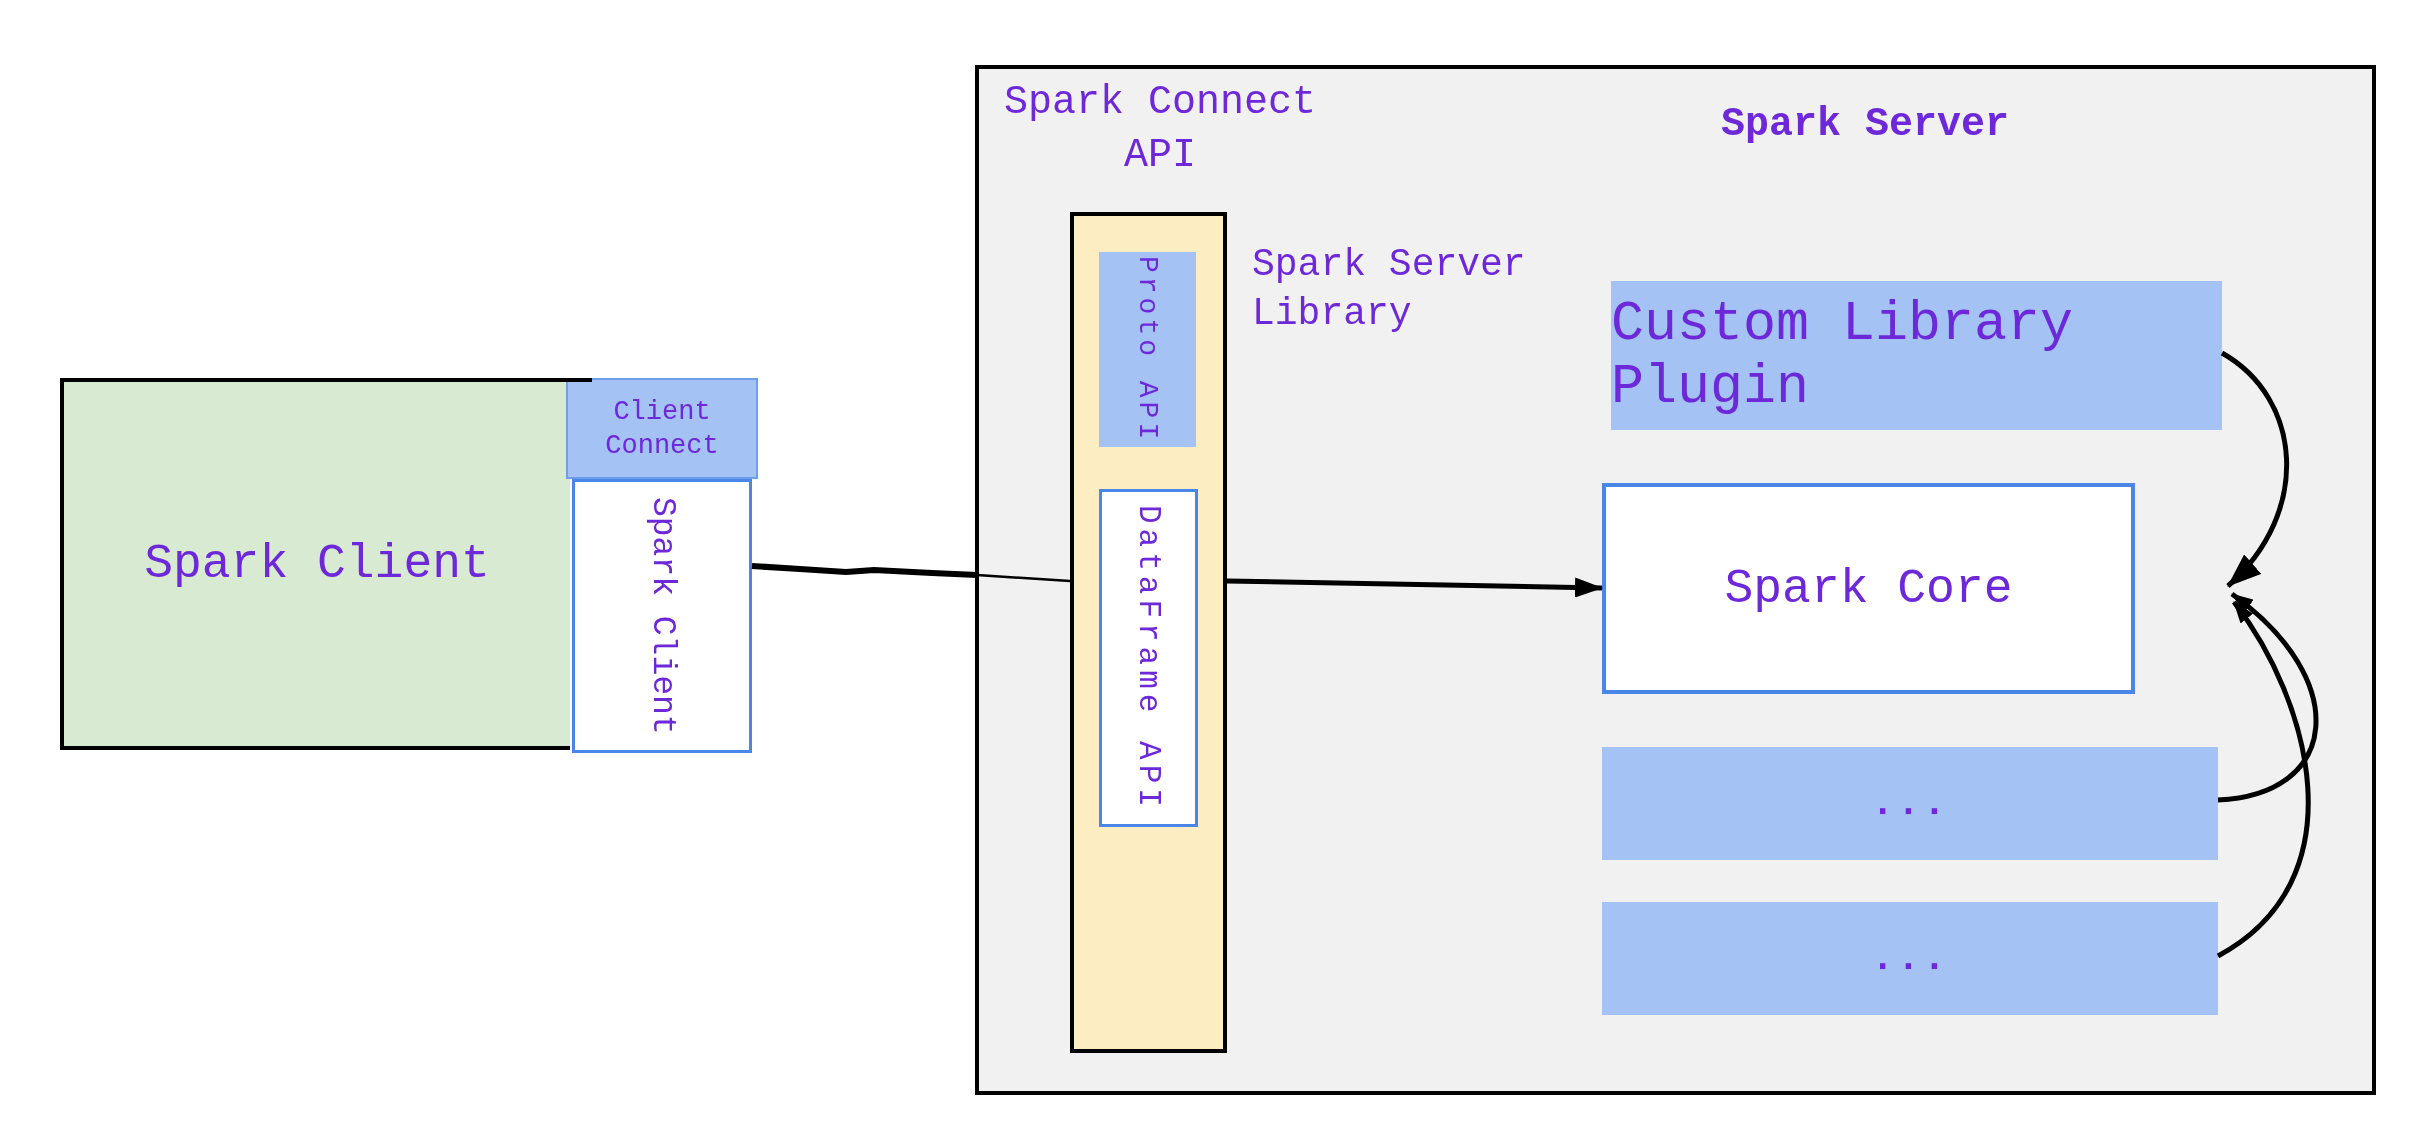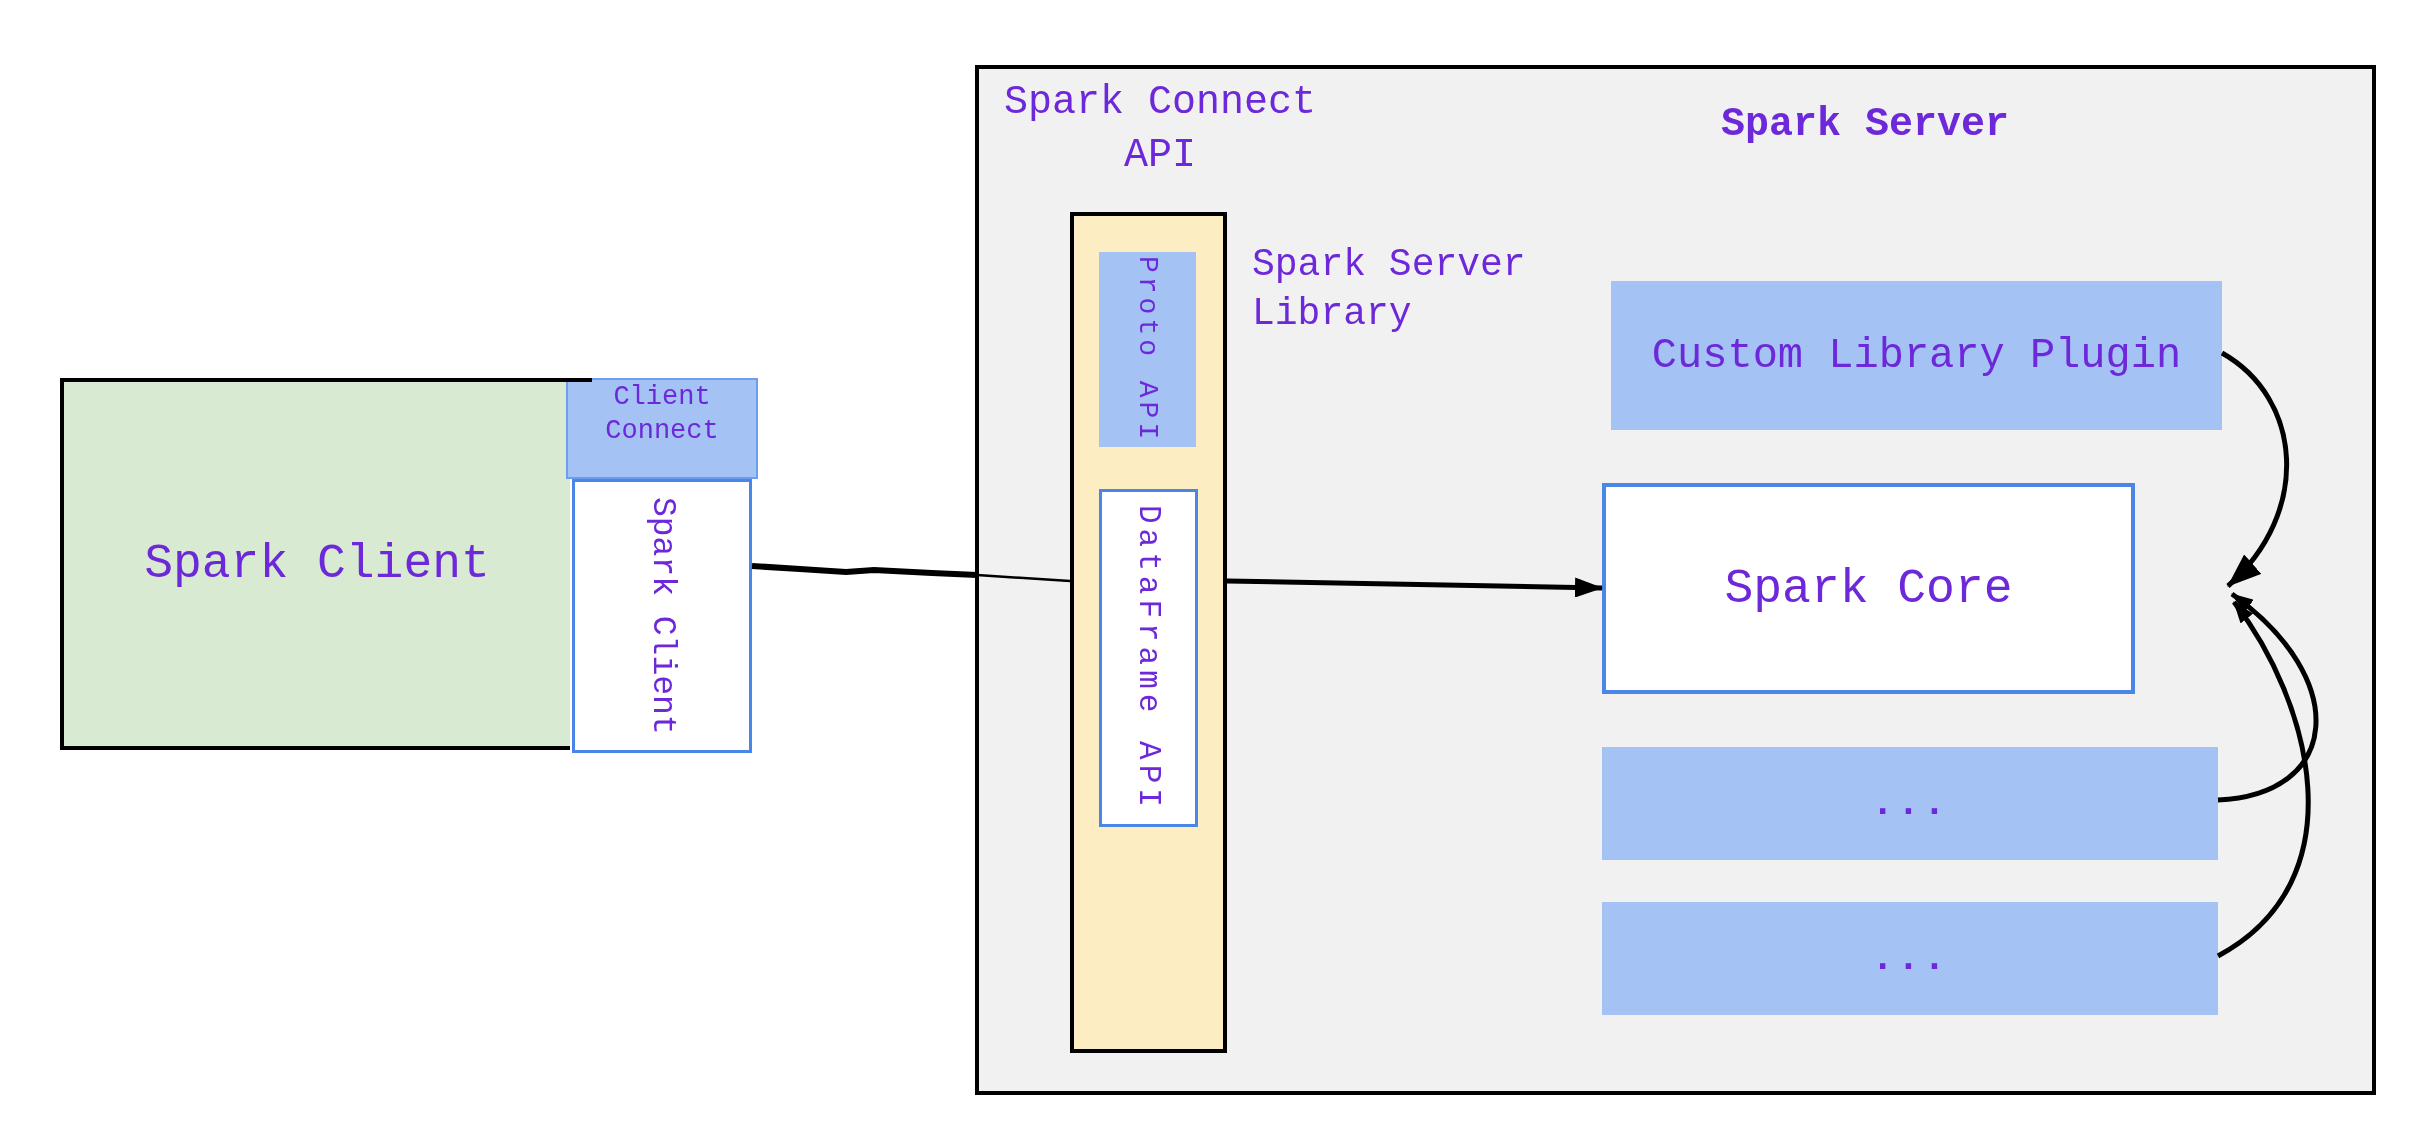--- a/index.html
+++ b/index.html
@@ -21,35 +21,35 @@
     background:#fcedc3;border:4px solid #000;}
   .vtext{display:flex;align-items:center;justify-content:center;
     writing-mode:vertical-rl;}
   #proto-box{left:1099px;top:252px;width:97px;height:195px;background:#a4c2f4;
     font-size:28px;letter-spacing:4px;}
   #dataframe-box{left:1099px;top:489px;width:99px;height:338px;background:#fff;
     border:3px solid #4a86e8;font-size:31px;letter-spacing:5px;}
   #server-library-label{left:1252px;top:240px;width:300px;font-size:38px;line-height:49px;}
   
   #custom-plugin-box{left:1611px;top:281px;width:611px;height:149px;background:#a4c2f4;
-    display:flex;align-items:center;justify-content:center;font-size:42px;}
+    display:flex;align-items:center;justify-content:center;font-size:55px;}
   #spark-core-box{left:1602px;top:483px;width:533px;height:211px;background:#fff;
     border:4px solid #4a86e8;display:flex;align-items:center;justify-content:center;
     font-size:48px;}
   .slot-box{left:1602px;width:616px;height:113px;background:#a4c2f4;
     display:flex;align-items:center;justify-content:center;
     font-size:38px;font-weight:bold;letter-spacing:3px;}
   #slot-box-1{top:747px;}
   #slot-box-2{top:902px;}
   
   #client-app-box{left:60px;top:378px;width:510px;height:372px;background:#d9ead3;
     border:4px solid #000;border-right:none;display:flex;align-items:center;
     justify-content:center;text-align:center;font-size:48px;line-height:64px;}
   #client-package-box{left:566px;top:378px;width:192px;height:101px;background:#a4c2f4;
-    border:2px solid #6d9eeb;display:flex;justify-content:center;
+    border:2px solid #6d9eeb;display:flex;align-items:center;justify-content:center;
     text-align:center;font-size:27px;line-height:34px;}
   #spark-client-box{left:572px;top:479px;width:180px;height:274px;background:#fff;
     border:3px solid #4a86e8;font-size:33px;}
   #arrow-layer{left:0;top:0;width:2435px;height:1135px;pointer-events:none;z-index:40;}
   .label-line{display:block;}
 </style>
 </head>
 <body>
 
 <div id="canvas">

